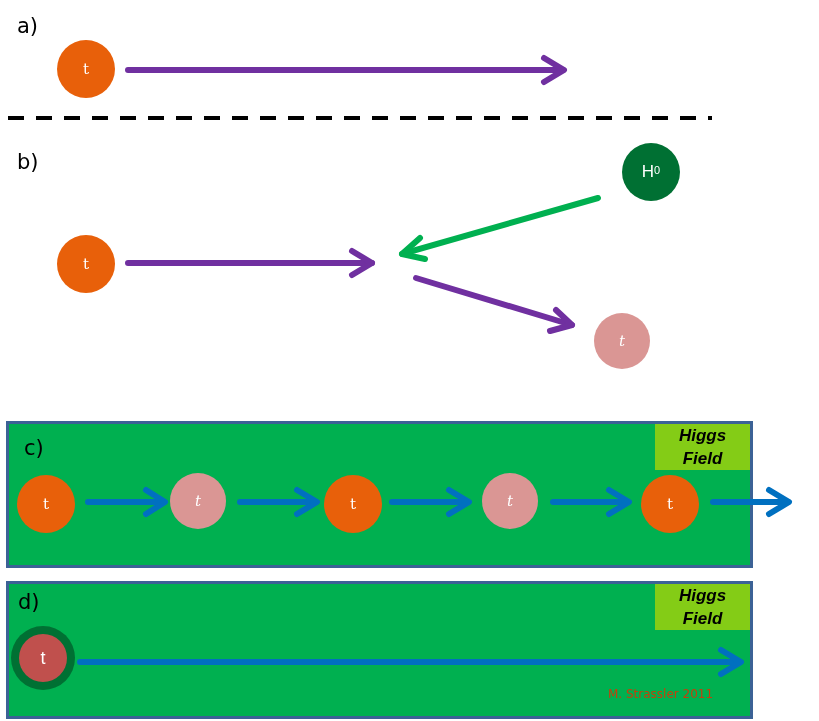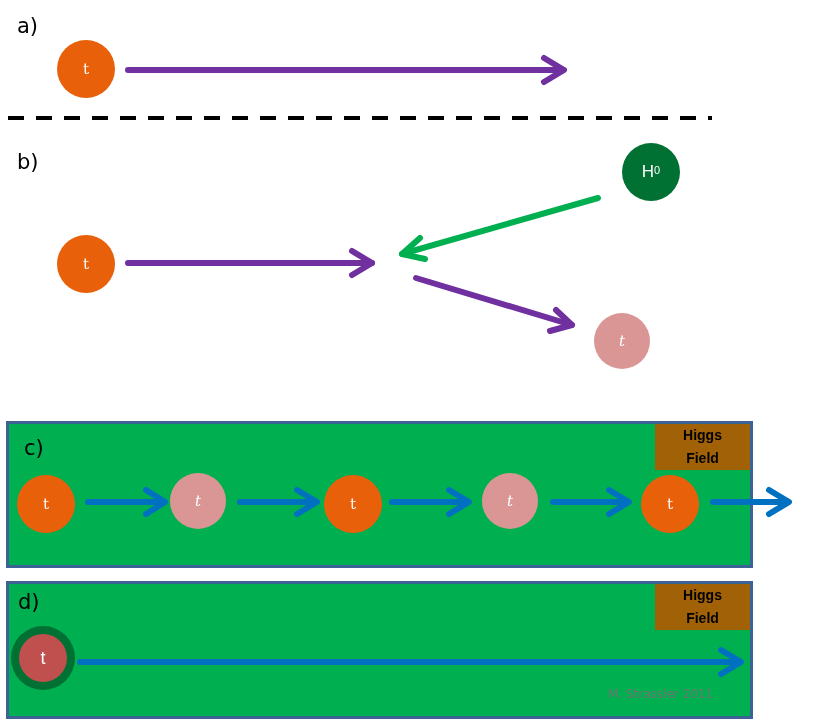--- a/index.html
+++ b/index.html
@@ -6,28 +6,28 @@
   body { width: 819px; height: 721px; position: relative; overflow: hidden;
          font-family: "Liberation Sans", sans-serif; }
   .label { position: absolute; font-size: 21px; color: #000; font-family: "DejaVu Sans", sans-serif; }
   .particle { position: absolute; border-radius: 50%; display: flex; align-items: center;
               justify-content: center; color: #fff; font-family: "DejaVu Serif", serif; }
   .p-left { background: #e8600a; width: 58px; height: 58px; font-size: 15px; }
   .p-right { background: #da9694; width: 56px; height: 56px; font-size: 15px; font-style: italic; }
   .higgs { background: #007033; width: 58px; height: 58px; font-family: "Liberation Sans", sans-serif; font-size: 17px; }
   .higgs sup { font-size: 11px; position: relative; top: -2px; }
   .panel { position: absolute; background: #00b050; border: 3px solid #3c6296; box-sizing: border-box; }
-  .higgs-tag { position: absolute; background: #a16207; color: #000; font-weight: bold;
-               font-family: "Liberation Sans", sans-serif; font-size: 14px; text-align: center; line-height: 23px; }
+  .higgs-tag { position: absolute; background: #84cc16; color: #000; font-weight: bold;
+               font-family: "Liberation Sans", sans-serif; font-size: 17px; text-align: center; line-height: 23px; font-style: italic; }
   .massive-wrap { position: absolute; width: 64px; height: 64px; border-radius: 50%; background: #007033;
                   display: flex; align-items: center; justify-content: center; }
   .massive { width: 48px; height: 48px; border-radius: 50%; background: #c0504d; color: #fff;
              display: flex; align-items: center; justify-content: center; font-size: 18px;
              font-family: "Liberation Sans", sans-serif; }
-  .credit { position: absolute; font-size: 12px; color: #737373; font-family: "DejaVu Sans", sans-serif; }
+  .credit { position: absolute; font-size: 12px; color: #c2410c; font-family: "DejaVu Sans", sans-serif; }
   svg.overlay { position: absolute; left: 0; top: 0; }
 </style>
 </head>
 <body>
 
 <div class="label" style="left:17px;top:14px;">a)</div>
 <div class="particle p-left" style="left:57px;top:40px;">
   <span>t</span>
 </div>
 

